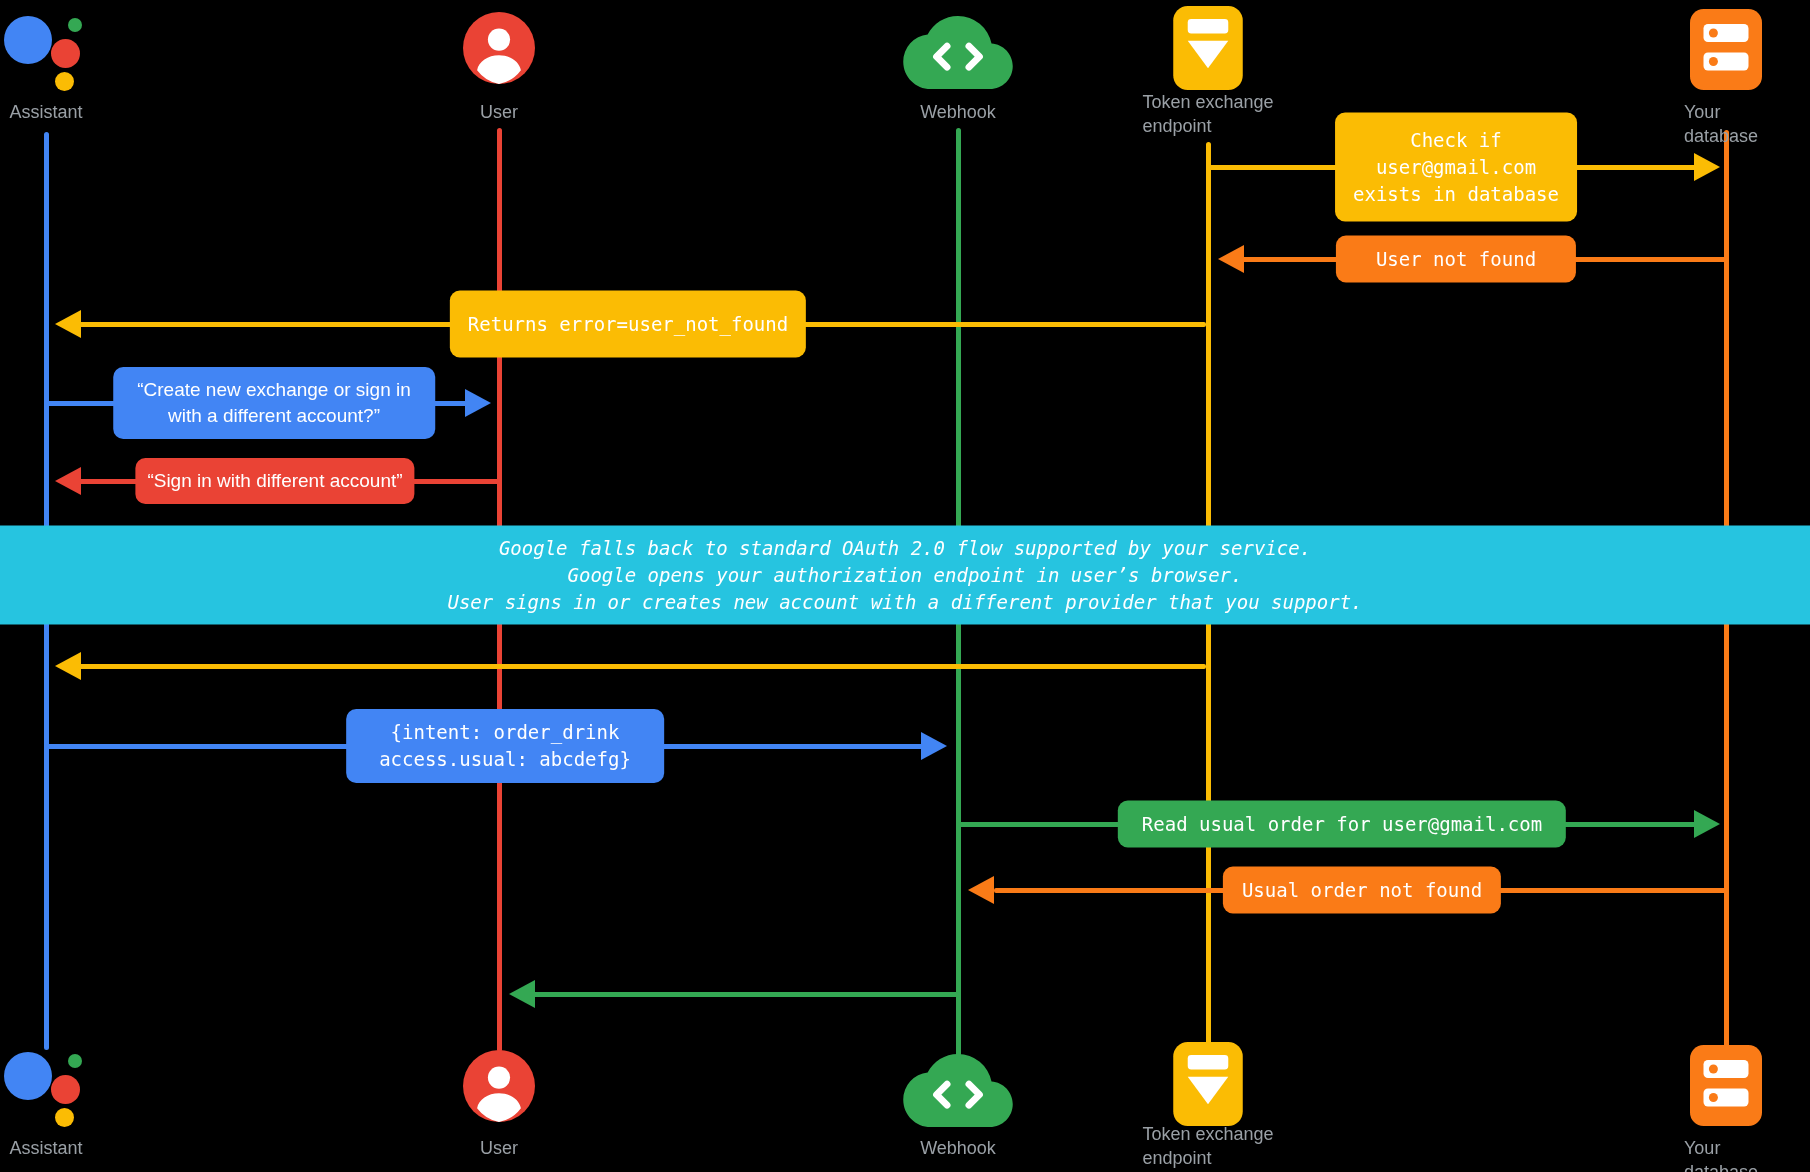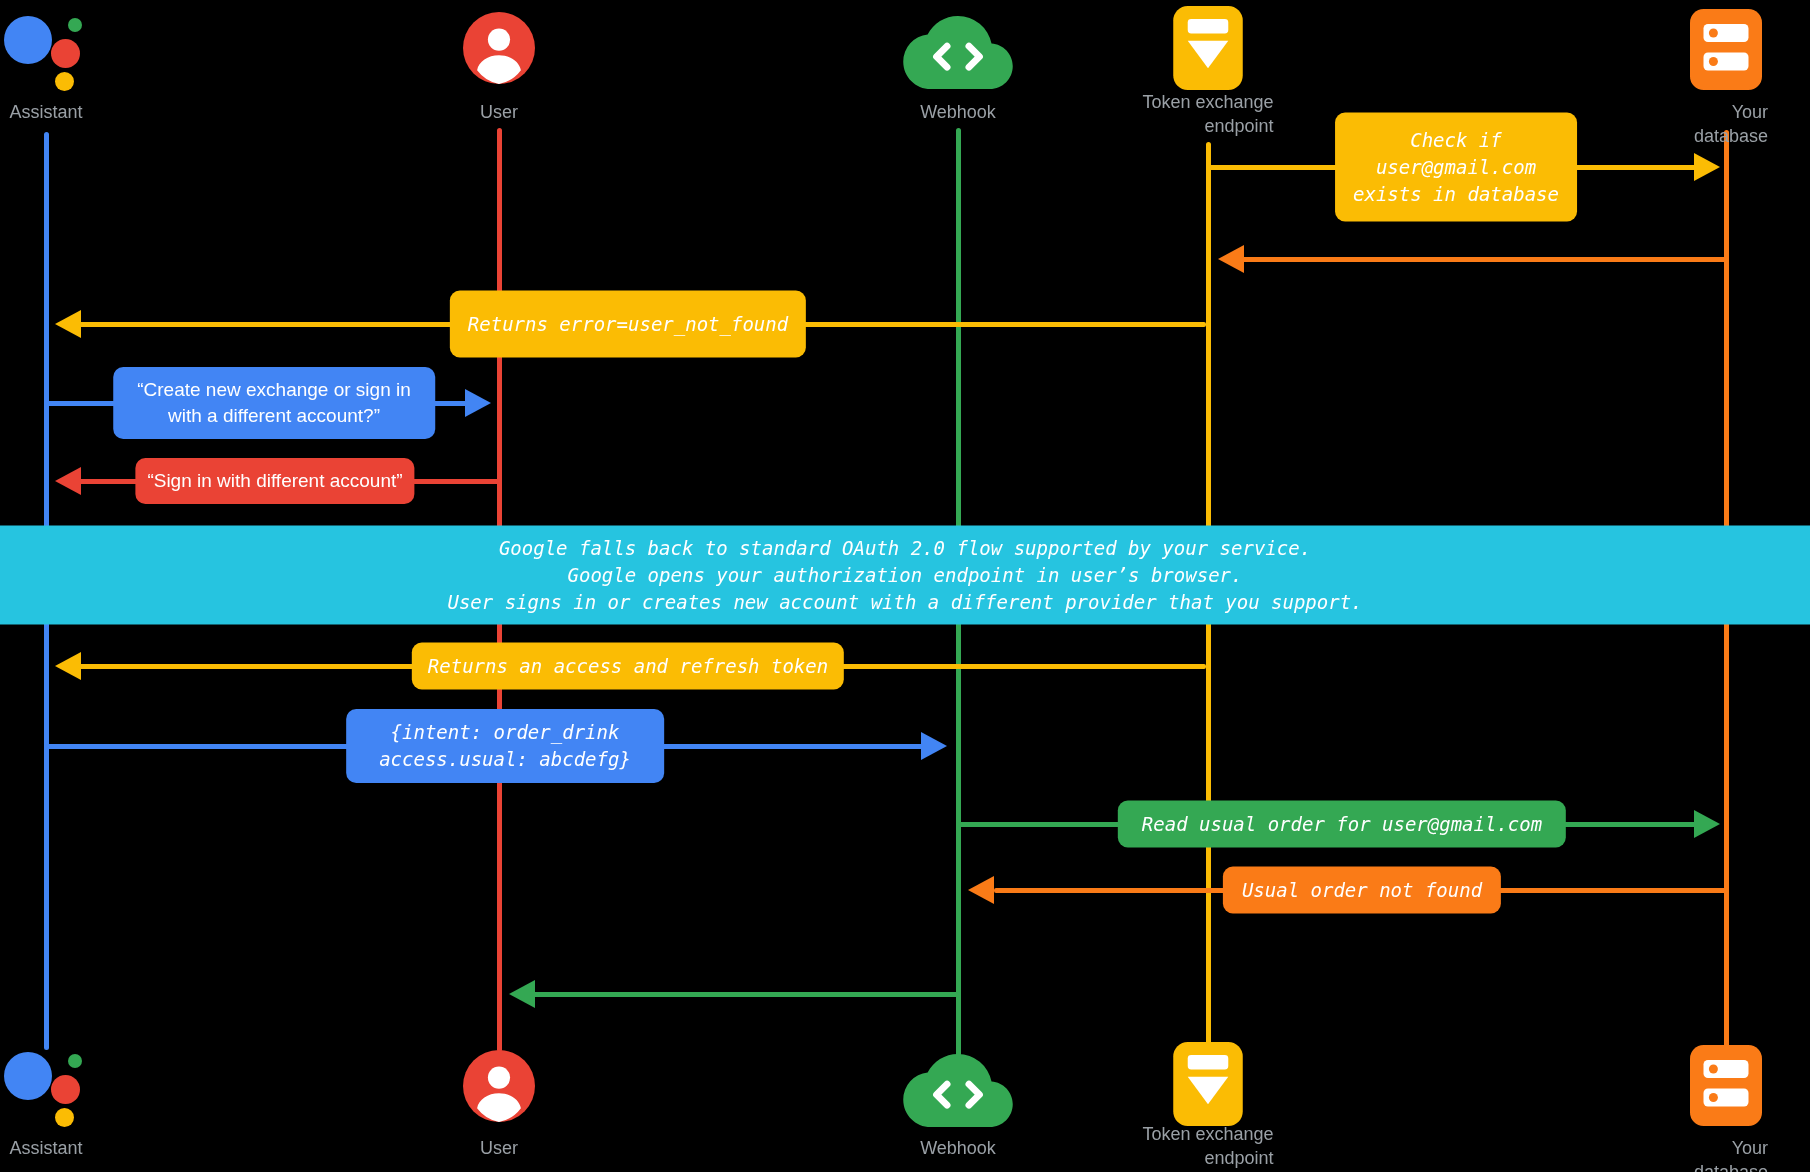--- a/index.html
+++ b/index.html
@@ -22,31 +22,31 @@
     font-family:"Liberation Sans",sans-serif;
   }
   .lifeline{position:absolute;width:5px;border-radius:3px;z-index:1;}
   .abs{position:absolute;z-index:2;}
   .assistant-logo{position:absolute;width:92px;height:92px;z-index:2;}
   .dot{position:absolute;border-radius:50%;}
   .actor-label{
     position:absolute;transform:translateX(-50%);
     color:var(--gray);
     font:500 18px/24px "Liberation Sans",sans-serif;
-    text-align:right;white-space:pre-line;z-index:2;
+    text-align:left;white-space:pre-line;z-index:2;
   }
   .aline{position:absolute;height:5px;border-radius:2px;z-index:2;}
   .ahead{position:absolute;width:0;height:0;border-top:14px solid transparent;border-bottom:14px solid transparent;z-index:2;}
   .ahead.r{border-left-width:26px;border-left-style:solid;}
   .ahead.l{border-right-width:26px;border-right-style:solid;}
   .msg{
     position:absolute;transform:translate(-50%,-50%);
     border-radius:10px;color:#fff;text-align:center;white-space:pre;z-index:3;
   }
-  .mono{font-family:"DejaVu Sans Mono",monospace;font-style:italic;font-size:19px;line-height:27px;}
+  .mono{font-family:"DejaVu Sans Mono",monospace;font-size:19px;line-height:27px;}
   .sans{font-family:"Liberation Sans",sans-serif;font-size:19px;line-height:26px;}
   .bg-blue{background:var(--blue);}
   .bg-red{background:var(--red);}
   .bg-yellow{background:var(--yellow);}
   .bg-green{background:var(--green);}
   .bg-orange{background:var(--orange);}
   .banner{
     position:absolute;left:0;width:100%;top:575px;transform:translateY(-50%);
     background:var(--cyan);color:#fff;text-align:center;white-space:pre;
     font-family:"DejaVu Sans Mono",monospace;font-style:italic;
@@ -170,25 +170,25 @@
 
   <div class="aline" style="left:994px;top:888px;width:732px;background:var(--orange)"></div>
   <div class="ahead l" style="left:968px;top:876px;border-right-color:var(--orange)"></div>
 
   <div class="aline" style="left:533px;top:992px;width:425px;background:var(--green)"></div>
   <div class="ahead l" style="left:509px;top:980px;border-right-color:var(--green)"></div>
 
   <div class="msg mono bg-yellow" style="left:1456px;top:167px;padding:14px 18px">Check if
 user@gmail.com
 exists in database</div>
+  <div class="msg mono bg-orange" style="left:1456px;top:259px;padding:10px 40px">User not found</div>
   <div class="msg mono bg-yellow" style="left:628px;top:324px;padding:20px 18px">Returns error=user_not_found</div>
   <div class="msg sans bg-blue" style="left:274px;top:403px;padding:10px 24px">“Create new exchange or sign in
 with a different account?”</div>
   <div class="msg sans bg-red" style="left:275px;top:481px;padding:10px 12px">“Sign in with different account”</div>
-  <div class="msg mono bg-yellow" style="left:628px;top:666px;padding:10px 16px">Returns an access and refresh token</div>
   <div class="msg mono bg-blue" style="left:505px;top:746px;padding:10px 33px">{intent: order_drink
 access.usual: abcdefg}</div>
   <div class="msg mono bg-orange" style="left:1362px;top:890px;padding:10px 19px">Usual order not found</div>
   <div class="msg mono bg-green" style="left:1342px;top:824px;padding:10px 24px">Read usual order for user@gmail.com</div>
 
   <div class="banner">Google falls back to standard OAuth 2.0 flow supported by your service.
 Google opens your authorization endpoint in user’s browser.
 User signs in or creates new account with a different provider that you support.</div>
 
 </div>

